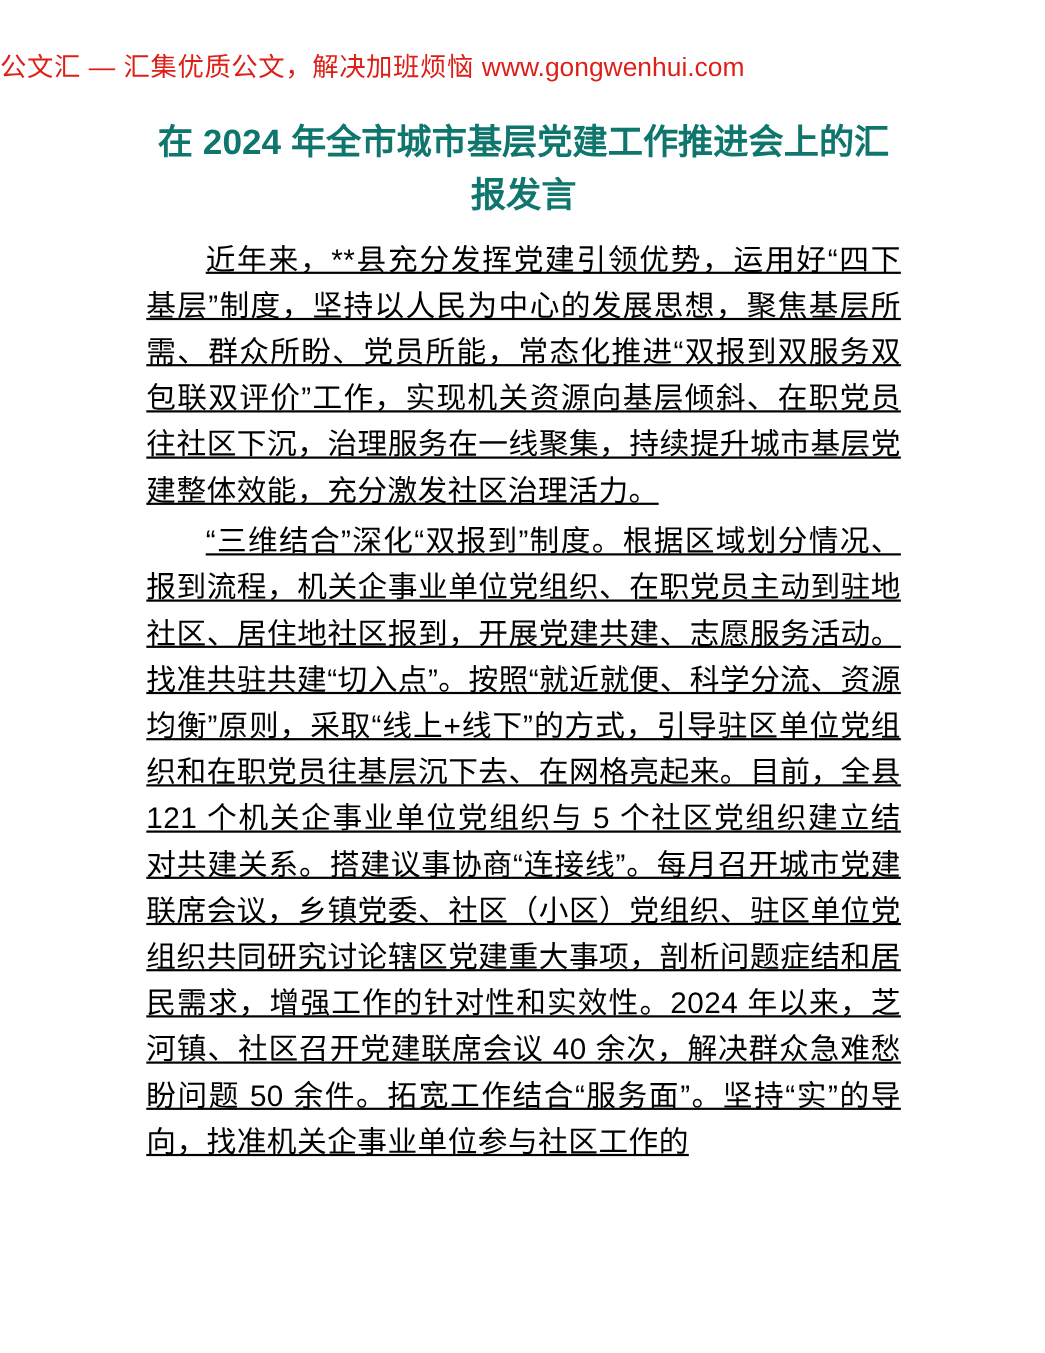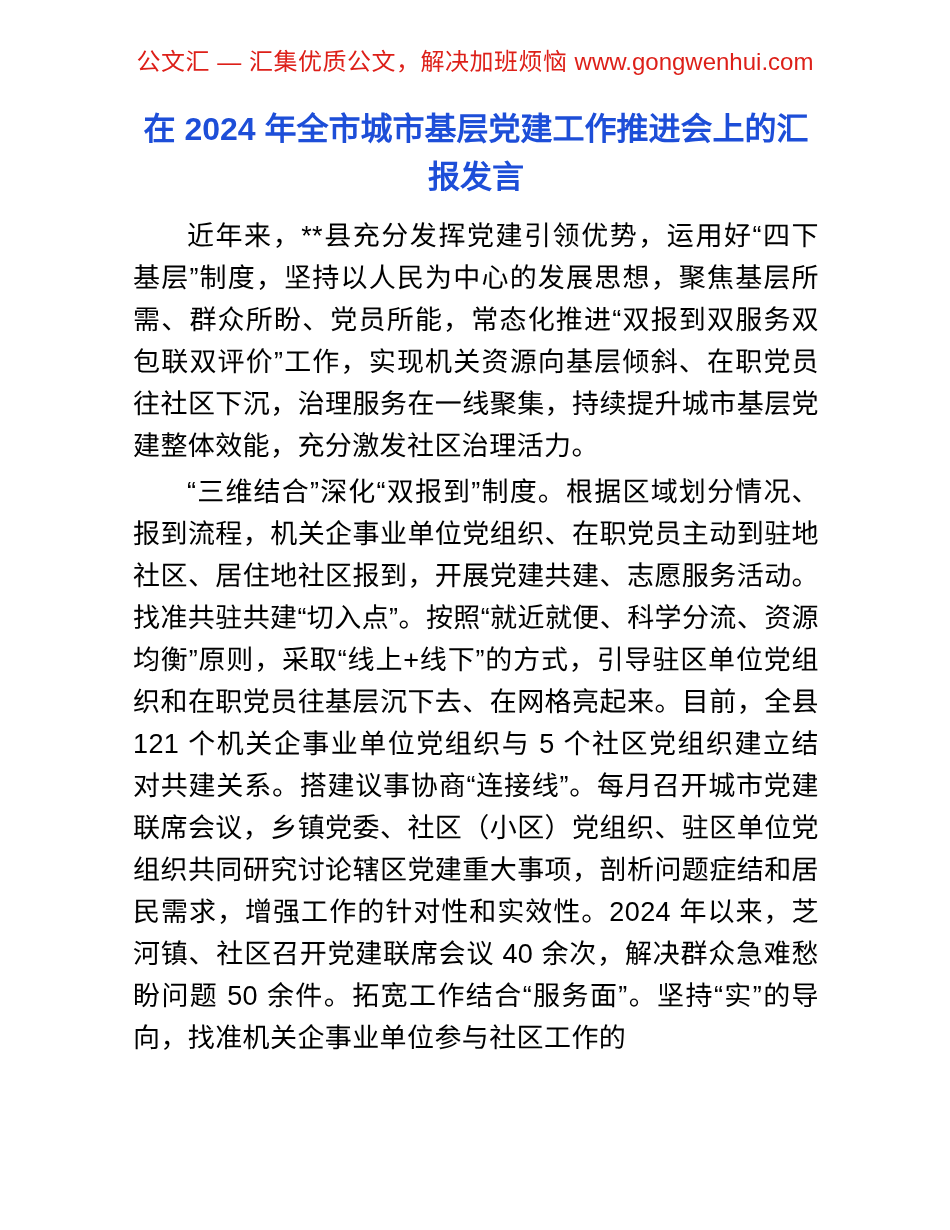--- a/index.html
+++ b/index.html
@@ -17,21 +17,20 @@
     font-family: "Liberation Sans", "DejaVu Sans", sans-serif;
     -webkit-font-smoothing: antialiased;
   }
 
   
   .site-header {
     position: absolute;
     top: 50px;
     left: 0;
     width: 950px;
-    text-align: center;
     line-height: 1;
     white-space: nowrap;
   }
 
   .site-header .wm-text {
     font-size: 24px;
     font-weight: 400;
     color: #dd1f18;
     letter-spacing: 0.5px;
   }
@@ -47,21 +46,21 @@
   .doc {
     position: absolute;
     top: 105px;
     left: 133px;
     width: 686px;
   }
 
   .doc-title {
     font-size: 32px;
     font-weight: bold;
-    color: #1d4ed8;
+    color: #0f766e;
     text-align: center;
     line-height: 48px;
     letter-spacing: 0px;
     margin: 0 0 14px 0;
     word-break: break-all;
   }
 
   .salutation {
     font-size: 27px;
     font-weight: 400;
@@ -76,20 +75,21 @@
     font-size: 27px;
     font-weight: 400;
     color: #000000;
     line-height: 42px;
     margin: 0 0 4px 0;
     text-align: justify;
     text-justify: inter-ideograph;
     text-indent: 54px;
     letter-spacing: 0.4px;
     word-break: break-all;
+    text-decoration: underline;
   }
 
   .para:last-child {
     margin-bottom: 16px;
   }
 </style>
 </head>
 <body>
 
 <div class="page">

